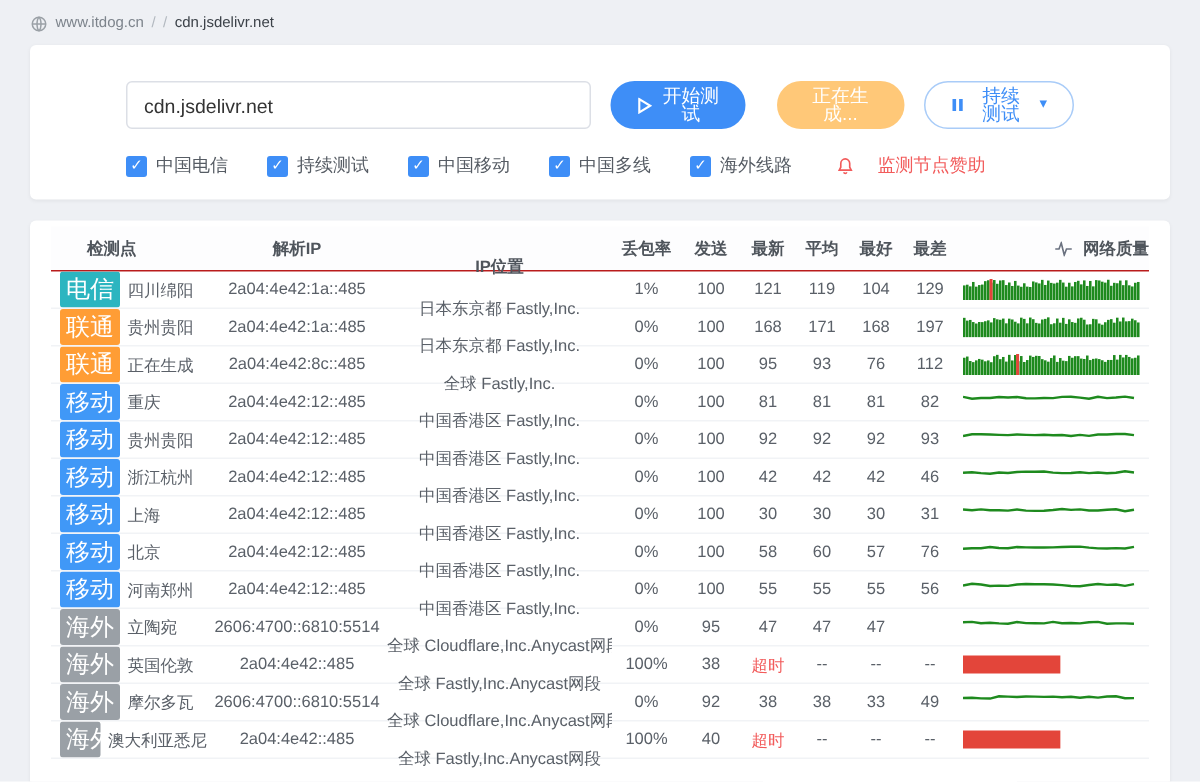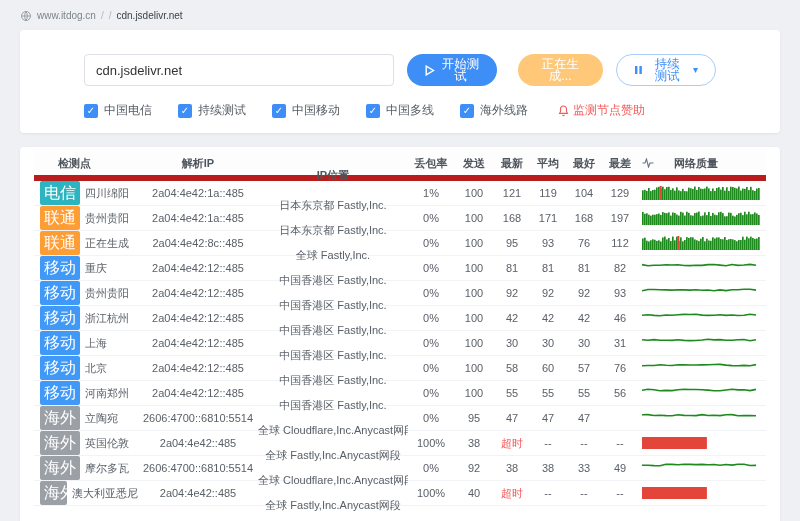--- a/index.html
+++ b/index.html
@@ -20,35 +20,35 @@
   .url-input{width:366px;height:32px;border:1px solid #dcdfe6;border-radius:4px;padding:0 11px;font-size:13px;color:#333;font-family:inherit;outline:none;}
   .btn{height:32px;border-radius:16px;border:none;font-size:12.5px;display:inline-flex;align-items:center;gap:6px;padding:0 17px;cursor:pointer;font-family:inherit;line-height:1;}
   .btn-primary{background:var(--accent);color:#fff;}
   .btn-outline{background:#fff;border:1px solid #a9ccf8;color:var(--accent);}
   .btn-warning{background:var(--warning);color:#fff;margin-left:8px;}
   .caret{font-size:10px;margin-left:1px;}
   .filters-row{display:flex;align-items:center;margin-top:16px;font-size:12px;color:#565c64;}
   .cb-list{display:flex;align-items:center;gap:26px;}
   .cb{display:inline-flex;align-items:center;gap:6px;cursor:pointer;}
   .cb-box{width:14px;height:14px;background:var(--accent);border-radius:2px;color:#fff;font-size:10px;display:inline-flex;align-items:center;justify-content:center;}
-  .sponsor{color:var(--red);display:inline-flex;align-items:center;gap:4px;margin-left:30px;cursor:pointer;}
+  .sponsor{color:var(--red);display:inline-flex;align-items:center;gap:16px;margin-left:30px;cursor:pointer;}
   
   .table-card{margin-top:14px;padding:4px 14px 10px;height:410px;}
   .tr{display:flex;align-items:center;height:25px;border-bottom:1px solid #f1f3f6;font-size:11px;color:#5a6068;}
-  .th-row{height:30px;border-bottom:6px solid #b91c1c;color:#4f555c;font-weight:bold;background:#fdfdfe;}
+  .th-row{height:30px;border-bottom:1px solid #b91c1c;color:#4f555c;font-weight:bold;background:#fdfdfe;}
   .td{white-space:nowrap;overflow:hidden;}
   .c-node{width:104px;display:flex;align-items:center;padding-left:6px;}
   .th-row .c-node{padding-left:24px;}
   .c-ip{width:120px;text-align:center;}
   .c-loc{width:150px;text-align:center;margin-top:24px;}
   .c-loss{width:46px;text-align:center;}
   .c-sent{width:40px;text-align:center;}
   .c-ms{width:36px;text-align:center;}
   .c-chart{flex:1;display:flex;align-items:center;padding-left:4px;}
-  .th-row .c-chart{justify-content:flex-start;gap:20px;}
+  .th-row .c-chart{justify-content:flex-end;gap:7px;}
   .badge{font-size:16px;color:#fff;border-radius:2px;padding:1.5px 4px;margin-right:5px;min-width:26px;text-align:center;display:inline-block;}
   .timeout{color:var(--red);}
   .spark{display:inline-flex;}
 </style>
 </head>
 <body>
 
 <div class="breadcrumb">
   <span class="bc-icon">
     <svg width="12" height="12" viewBox="0 0 24 24" fill="none" stroke="#9aa0a6" stroke-width="2">

